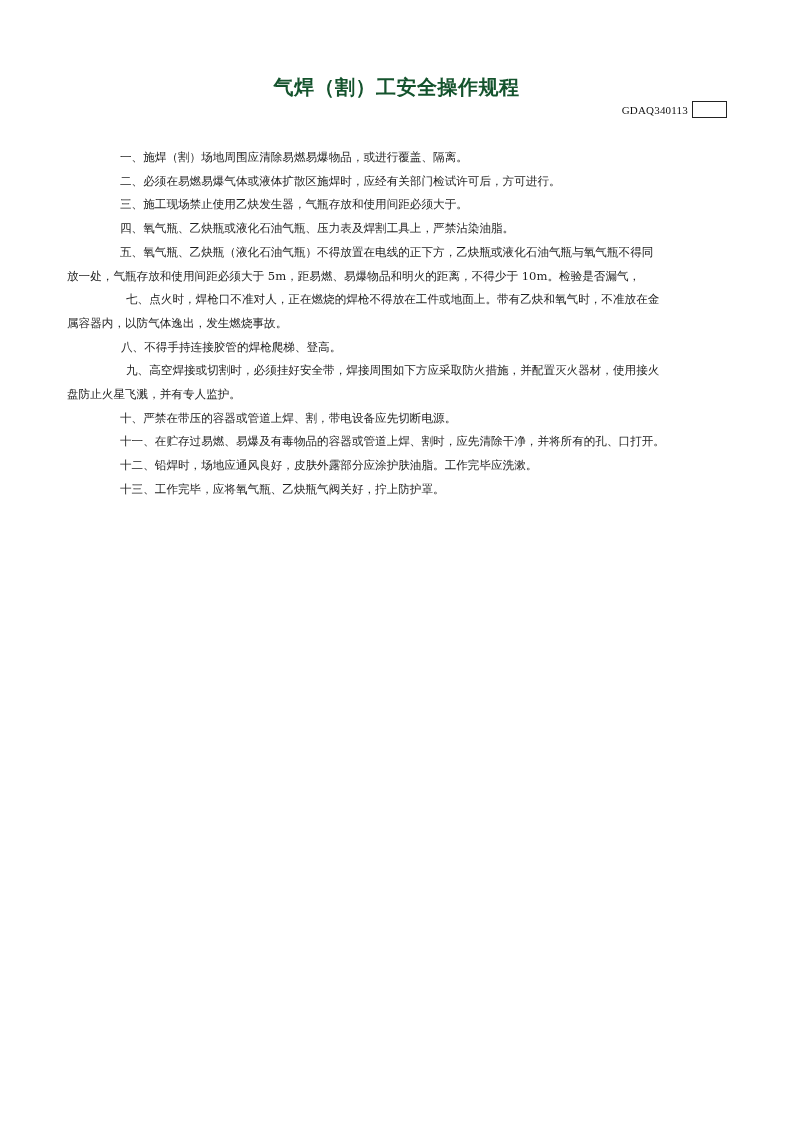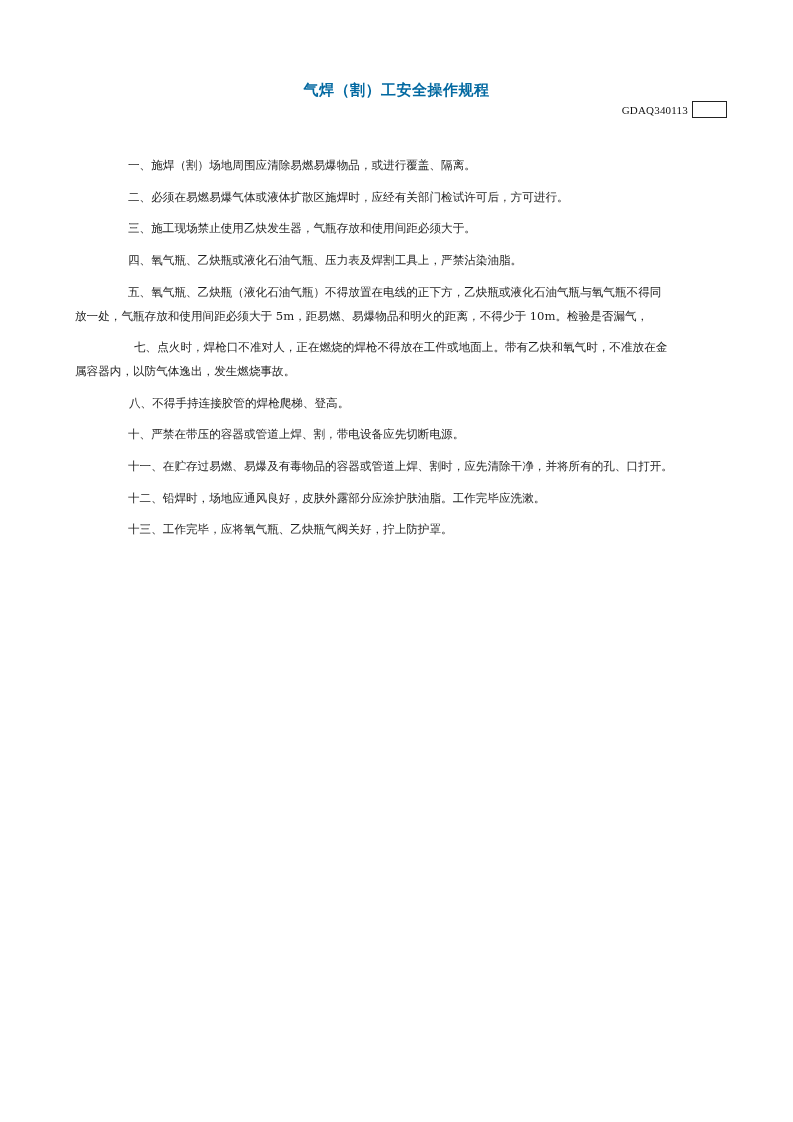--- a/index.html
+++ b/index.html
@@ -10,29 +10,29 @@
     body {
       width: 793px;
       height: 1122px;
       position: relative;
       overflow: hidden;
       font-family: "DejaVu Serif", "Liberation Serif", serif;
       color: #1a1a1a;
     }
     .page-title {
       position: absolute;
-      top: 66px;
+      top: 60px;
       left: 0;
       width: 793px;
       text-align: center;
       font-family: "DejaVu Sans", "Liberation Sans", sans-serif;
       font-weight: bold;
-      font-size: 15px;
+      font-size: 20px;
       letter-spacing: 0.5px;
-      color: #0369a1;
+      color: #14532d;
       line-height: 28px;
     }
     .doc-code-row {
       position: absolute;
       top: 100px;
       left: 600px;
       width: 127px;
       height: 19px;
       display: flex;
       justify-content: flex-end;
@@ -55,21 +55,21 @@
     .body-text {
       position: absolute;
       top: 146px;
       left: 67px;
       width: 675px;
       font-size: 11.6px;
       line-height: 23.7px;
       color: #1e1e1e;
     }
     .rule {
-      margin: 8px;
+      margin: 0;
       padding: 0;
       white-space: nowrap;
     }
     .rule .line {
       display: block;
       white-space: nowrap;
     }
     .rule .line.first { padding-left: 53px; }
     .rule .line.first.i6 { padding-left: 58px; }
     .rule .line.first.i7 { padding-left: 59px; }
@@ -115,20 +115,24 @@
 
     <p class="rule">
       <span class="line first i7">七、点火时，焊枪口不准对人，正在燃烧的焊枪不得放在工件或地面上。带有乙炔和氧气时，不准放在金</span>
       <span class="line cont">属容器内，以防气体逸出，发生燃烧事故。</span>
     </p>
 
     <p class="rule">
       <span class="line first i8">八、不得手持连接胶管的焊枪爬梯、登高。</span>
     </p>
 
+    <p class="rule">
+      <span class="line first i9">九、高空焊接或切割时，必须挂好安全带，焊接周围如下方应采取防火措施，并配置灭火器材，使用接火</span>
+      <span class="line cont">盘防止火星飞溅，并有专人监护。</span>
+    </p>
 
     <p class="rule">
       <span class="line first">十、严禁在带压的容器或管道上焊、割，带电设备应先切断电源。</span>
     </p>
 
     <p class="rule">
       <span class="line first">十一、在贮存过易燃、易爆及有毒物品的容器或管道上焊、割时，应先清除干净，并将所有的孔、口打开。</span>
     </p>
 
     <p class="rule">

